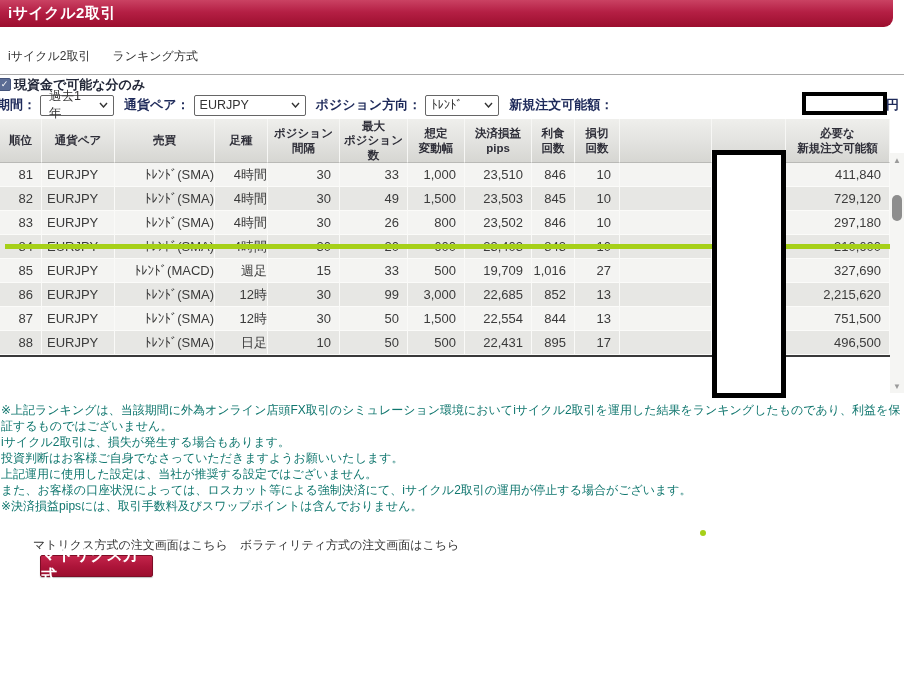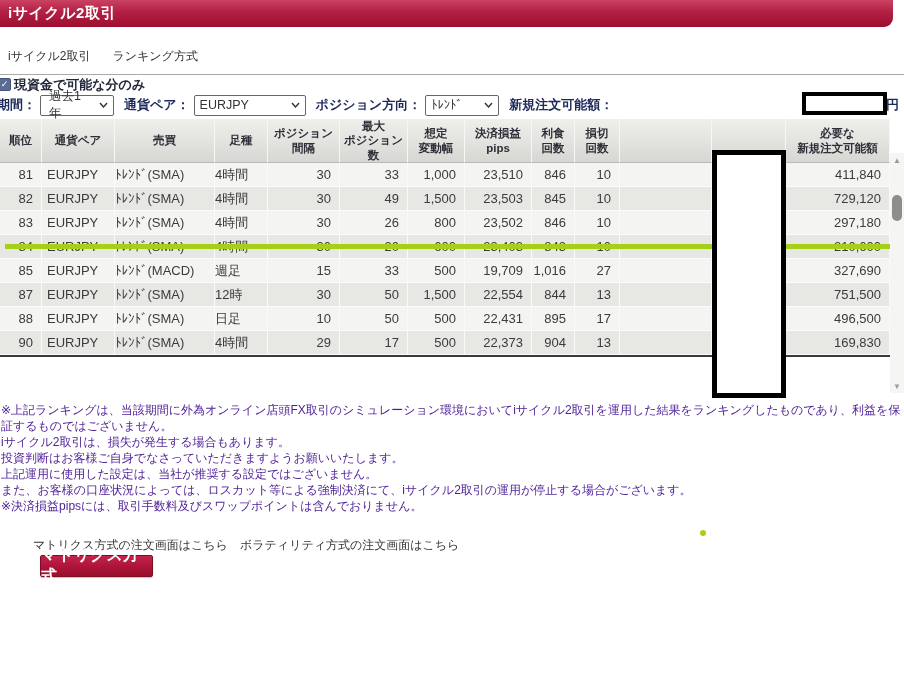--- a/index.html
+++ b/index.html
@@ -64,35 +64,35 @@
     white-space:pre-line;line-height:1.25;padding:0;
   }
   td{
     height:23px;font-size:13px;color:#3b3b3b;vertical-align:middle;
     border-right:1px solid #fafaf8;border-bottom:1px solid #fbfbf9;
     padding:0;white-space:nowrap;overflow:hidden;
   }
   tbody tr:nth-child(odd){background:#f4f4f2;}
   tbody tr:nth-child(even){background:#e7e7e4;}
   td.num{text-align:right;padding-right:8px;}
-  td.ctr{text-align:left;}
+  td.ctr{text-align:right;}
   td.lft{text-align:left;padding-left:5px;}
 
   .green-line{position:absolute;left:5px;top:244px;width:885px;height:5px;background:#a6d018;z-index:5;}
   .redact-col{position:absolute;left:712px;top:150px;width:74px;height:248px;background:#fff;border:5px solid #000;box-sizing:border-box;z-index:6;}
 
   
   .scrollbar{position:absolute;left:890px;top:153px;width:14px;height:240px;background:#f5f5f3;z-index:4;}
   .scroll-arrow{position:absolute;left:0;width:14px;height:12px;color:#9a9a9a;font-size:8px;line-height:12px;text-align:center;cursor:pointer;}
   .scroll-arrow.up{top:2px;}
   .scroll-arrow.down{bottom:0px;}
   .scroll-thumb{position:absolute;left:2px;top:42px;width:10px;height:26px;background:#8d8d8d;border-radius:6px;cursor:pointer;}
 
   
-  .notes{position:absolute;left:1px;top:402px;width:902px;font-size:12px;color:#4c1d95;line-height:16px;}
+  .notes{position:absolute;left:1px;top:402px;width:902px;font-size:12px;color:#0f766e;line-height:16px;}
   .notes div{white-space:normal;}
 
   .green-dot{position:absolute;left:700px;top:530px;width:6px;height:6px;border-radius:50%;background:#a6d018;}
 
   
   .order-link{position:absolute;font-size:12px;color:#333;top:537px;}
   .order-link.matrix{left:33px;}
   .order-link.vola{left:240px;}
   .red-btn{
     position:absolute;top:555px;height:22px;box-sizing:border-box;
@@ -265,20 +265,35 @@
             <td class="num">33</td>
             <td class="num">500</td>
             <td class="num">19,709</td>
             <td class="num">1,016</td>
             <td class="num">27</td>
             <td class="ctr"></td>
             <td class="ctr"></td>
             <td class="num">327,690</td>
           </tr>
           <tr>
+            <td class="num">86</td>
+            <td class="lft">EURJPY</td>
+            <td class="ctr">ﾄﾚﾝﾄﾞ(SMA)</td>
+            <td class="ctr">12時</td>
+            <td class="num">30</td>
+            <td class="num">99</td>
+            <td class="num">3,000</td>
+            <td class="num">22,685</td>
+            <td class="num">852</td>
+            <td class="num">13</td>
+            <td class="ctr"></td>
+            <td class="ctr"></td>
+            <td class="num">2,215,620</td>
+          </tr>
+          <tr>
             <td class="num">87</td>
             <td class="lft">EURJPY</td>
             <td class="ctr">ﾄﾚﾝﾄﾞ(SMA)</td>
             <td class="ctr">12時</td>
             <td class="num">30</td>
             <td class="num">50</td>
             <td class="num">1,500</td>
             <td class="num">22,554</td>
             <td class="num">844</td>
             <td class="num">13</td>
@@ -293,35 +308,20 @@
             <td class="ctr">日足</td>
             <td class="num">10</td>
             <td class="num">50</td>
             <td class="num">500</td>
             <td class="num">22,431</td>
             <td class="num">895</td>
             <td class="num">17</td>
             <td class="ctr"></td>
             <td class="ctr"></td>
             <td class="num">496,500</td>
-          </tr>
-          <tr>
-            <td class="num">90</td>
-            <td class="lft">EURJPY</td>
-            <td class="ctr">ﾄﾚﾝﾄﾞ(SMA)</td>
-            <td class="ctr">4時間</td>
-            <td class="num">29</td>
-            <td class="num">17</td>
-            <td class="num">500</td>
-            <td class="num">22,373</td>
-            <td class="num">904</td>
-            <td class="num">13</td>
-            <td class="ctr"></td>
-            <td class="ctr"></td>
-            <td class="num">169,830</td>
           </tr>
         </tbody>
       </table>
   </div>
 
   <div class="green-line"></div>
   <div class="redact-col"></div>
 
   <div class="scrollbar">
     <div class="scroll-arrow up">▲</div>

